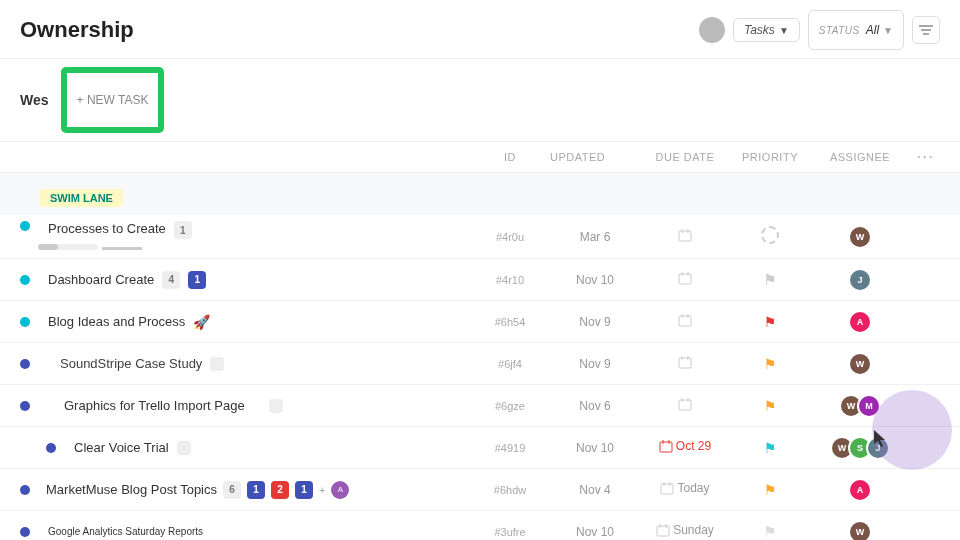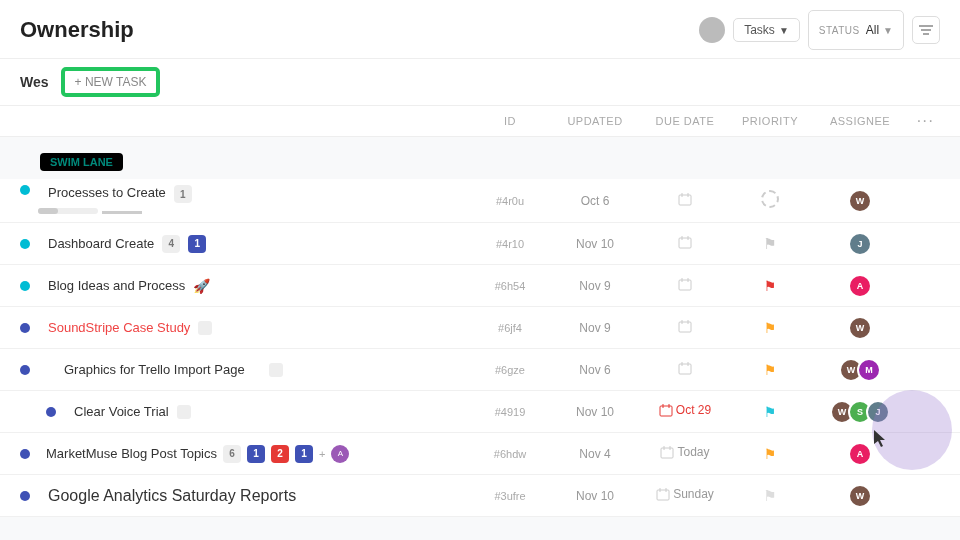--- a/index.html
+++ b/index.html
@@ -1,43 +1,43 @@
 <!DOCTYPE html>
 <html><head>
   <meta charset="utf-8">
   <style>
     * { box-sizing: border-box; margin: 0; padding: 0; }
     body { font-family: -apple-system, BlinkMacSystemFont, 'Segoe UI', sans-serif; background: #f8f9fa; color: #333; font-size: 13px; overflow: hidden; }
     
     .header { display: flex; align-items: center; justify-content: space-between; padding: 10px 20px 8px 20px; background: #fff; border-bottom: 1px solid #eee; }
     .header-title { font-size: 22px; font-weight: 600; color: #222; text-align: center; }
-    .header-right { display: flex; align-items: center; gap: 8px; }
+    .header-right { display: flex; align-items: center; gap: 8px; font-style: italic; }
     .avatar-placeholder { width: 26px; height: 26px; border-radius: 50%; background: #ccc; display: inline-block; }
     .tasks-btn { display: flex; align-items: center; gap: 4px; border: 1px solid #ddd; border-radius: 5px; padding: 4px 10px; background: #fff; cursor: pointer; font-size: 12px; color: #555; }
     .status-btn { display: flex; align-items: center; gap: 4px; border: 1px solid #ddd; border-radius: 5px; padding: 12px 10px; background: #fff; cursor: pointer; font-size: 12px; color: #555; }
     .status-label { font-size: 10px; color: #999; text-transform: uppercase; letter-spacing: 0.5px; }
     .filter-btn { width: 28px; height: 28px; display: flex; align-items: center; justify-content: center; border: 1px solid #ddd; border-radius: 5px; background: #fff; cursor: pointer; }
     
     .sub-header { display: flex; align-items: center; padding: 8px 20px; background: #fff; border-bottom: 1px solid #eee; }
     .user-name { font-size: 14px; font-weight: 600; color: #333; margin-right: 12px; }
-    .new-task-btn { display: flex; align-items: center; gap: 4px; border: 4px solid #22c55e; border-radius: 5px; padding: 4px 10px; background: #fff; cursor: pointer; font-size: 12px; color: #888; }
+    .new-task-btn { display: flex; align-items: center; gap: 4px; border: 6px solid #22c55e; border-radius: 5px; padding: 20px 10px; background: #fff; cursor: pointer; font-size: 12px; color: #888; }
     
     .table-header { display: flex; align-items: center; padding: 6px 20px; background: #fff; border-bottom: 1px solid #eee; color: #aaa; font-size: 11px; text-transform: uppercase; letter-spacing: 0.5px; }
     .col-name { flex: 1; min-width: 300px; }
     .col-id { width: 80px; text-align: center; }
-    .col-updated { width: 90px; text-align: center; }
+    .col-updated { width: 90px; }
     .col-date { width: 90px; text-align: center; }
     .col-priority { width: 80px; text-align: center; }
     .col-assignee { width: 100px; text-align: center; }
     .col-more { width: 30px; text-align: center; }
     
     .content { overflow-y: auto; height: calc(540px - 130px); background: #f8f9fa; }
     
     .section-label { display: inline-flex; align-items: center; gap: 6px; margin: 10px 20px 6px 20px; font-size: 11px; font-weight: 700; padding: 3px 10px; border-radius: 4px; }
-    .swim-lane { background: #000000; color: #00897b; }
+    .swim-lane { background: #fef9c3; color: #00897b; }
     .in-progress { background: #e3f2fd; color: #1565c0; }
     
     .task-row { display: flex; align-items: center; padding: 6px 20px; background: #fff; border-bottom: 1px solid #f0f0f0; min-height: 42px; }
     
     .task-dot { width: 10px; height: 10px; border-radius: 50%; margin-right: 10px; flex-shrink: 0; }
     .dot-teal { background: #00bcd4; }
     .dot-blue { background: #3f51b5; }
     .badge { display: inline-flex; align-items: center; justify-content: center; width: 18px; height: 18px; border-radius: 4px; font-size: 10px; font-weight: 700; }
     .badge-gray { background: #eee; color: #777; }
     .badge-blue { background: #3f51b5; color: #fff; }
@@ -133,21 +133,21 @@
             <span class="badge badge-gray">1</span>
           </div>
           <div style="padding-left:18px; display:flex; gap:4px; align-items:center;">
             <div style="background:#eee; border-radius:3px; height:6px; width:60px;">
               <div style="background:#ccc; height:6px; width:20px; border-radius:3px;"></div>
             </div>
             <span style="font-size:10px; color:#ccc;">▬▬▬▬</span>
           </div>
         </div>
         <div class="col-id task-id">#4r0u</div>
-        <div class="col-updated task-updated">Oct 6</div>
+        <div class="col-updated task-updated">Mar 6</div>
         <div class="col-date task-date">
           <span style="display:inline-flex; align-items:center; gap:3px; color:#ccc; font-size:11px;">
             <svg width="14" height="13" viewBox="0 0 14 13">
                 <rect x="1" y="2" width="12" height="10" rx="1" fill="none" stroke="#ccc" stroke-width="1"></rect>
                 <line x1="4" y1="0" x2="4" y2="4" stroke="#ccc" stroke-width="1"></line>
                 <line x1="10" y1="0" x2="10" y2="4" stroke="#ccc" stroke-width="1"></line>
               </svg>
           </span>
         </div>
         <div class="col-priority task-priority">
@@ -217,21 +217,21 @@
         </div>
         <div class="col-more more-btn"></div>
       </div>
     </div>
 
     <div>
 
       <div class="task-row">
         <div class="col-name" style="display:flex; align-items:center; gap:8px;">
           <span class="task-dot dot-blue"></span>
-          <span style="font-size:13px; color:#ef4444;">SoundStripe Case Study</span>
+          <span style="font-size:13px; color:#404040;margin-left:12px;">SoundStripe Case Study</span>
           <span style="display:inline-block; width:14px; height:14px; background:#eee; border-radius:3px;"></span>
         </div>
         <div class="col-id task-id">#6jf4</div>
         <div class="col-updated task-updated">Nov 9</div>
         <div class="col-date task-date">
           <span style="display:inline-flex; align-items:center; gap:3px; color:#ccc; font-size:11px;">
             <svg width="14" height="13" viewBox="0 0 14 13">
                 <rect x="1" y="2" width="12" height="10" rx="1" fill="none" stroke="#ccc" stroke-width="1"></rect>
                 <line x1="4" y1="0" x2="4" y2="4" stroke="#ccc" stroke-width="1"></line>
                 <line x1="10" y1="0" x2="10" y2="4" stroke="#ccc" stroke-width="1"></line>
@@ -348,21 +348,21 @@
           <div class="avatar av3">
               <div class="avatar-face">A</div>
             </div>
         </div>
         <div class="col-more more-btn"></div>
       </div>
 
       <div class="task-row">
         <div class="col-name" style="display:flex; align-items:center; gap:8px;">
           <span class="task-dot dot-blue"></span>
-          <span style="font-size:16px; color:#333;">Google Analytics Saturday Reports</span>
+          <span style="font-size:10px; color:#333;">Google Analytics Saturday Reports</span>
         </div>
         <div class="col-id task-id">#3ufre</div>
         <div class="col-updated task-updated">Nov 10</div>
         <div class="col-date task-date">
           <span style="display:inline-flex; align-items:center; gap:3px; color:#999; font-size:12px;">
             <svg width="14" height="13" viewBox="0 0 14 13">
                 <rect x="1" y="2" width="12" height="10" rx="1" fill="none" stroke="#ccc" stroke-width="1"></rect>
                 <line x1="4" y1="0" x2="4" y2="4" stroke="#ccc" stroke-width="1"></line>
                 <line x1="10" y1="0" x2="10" y2="4" stroke="#ccc" stroke-width="1"></line>
               </svg>

